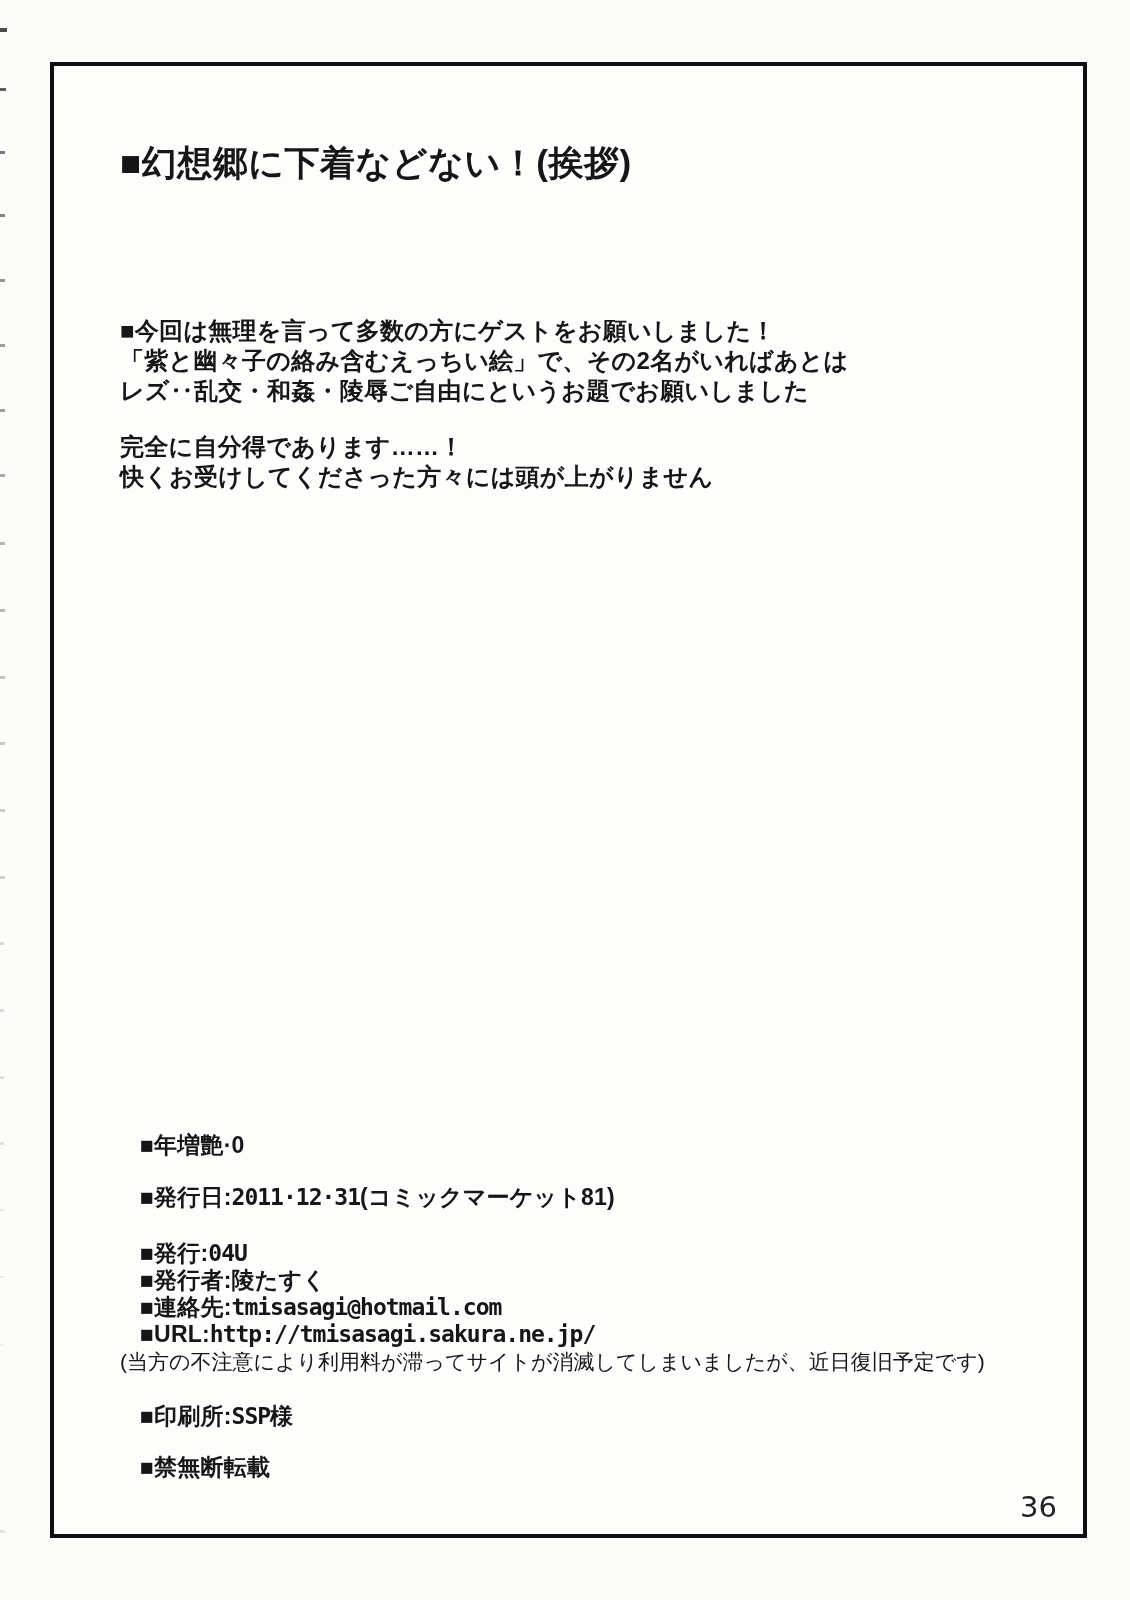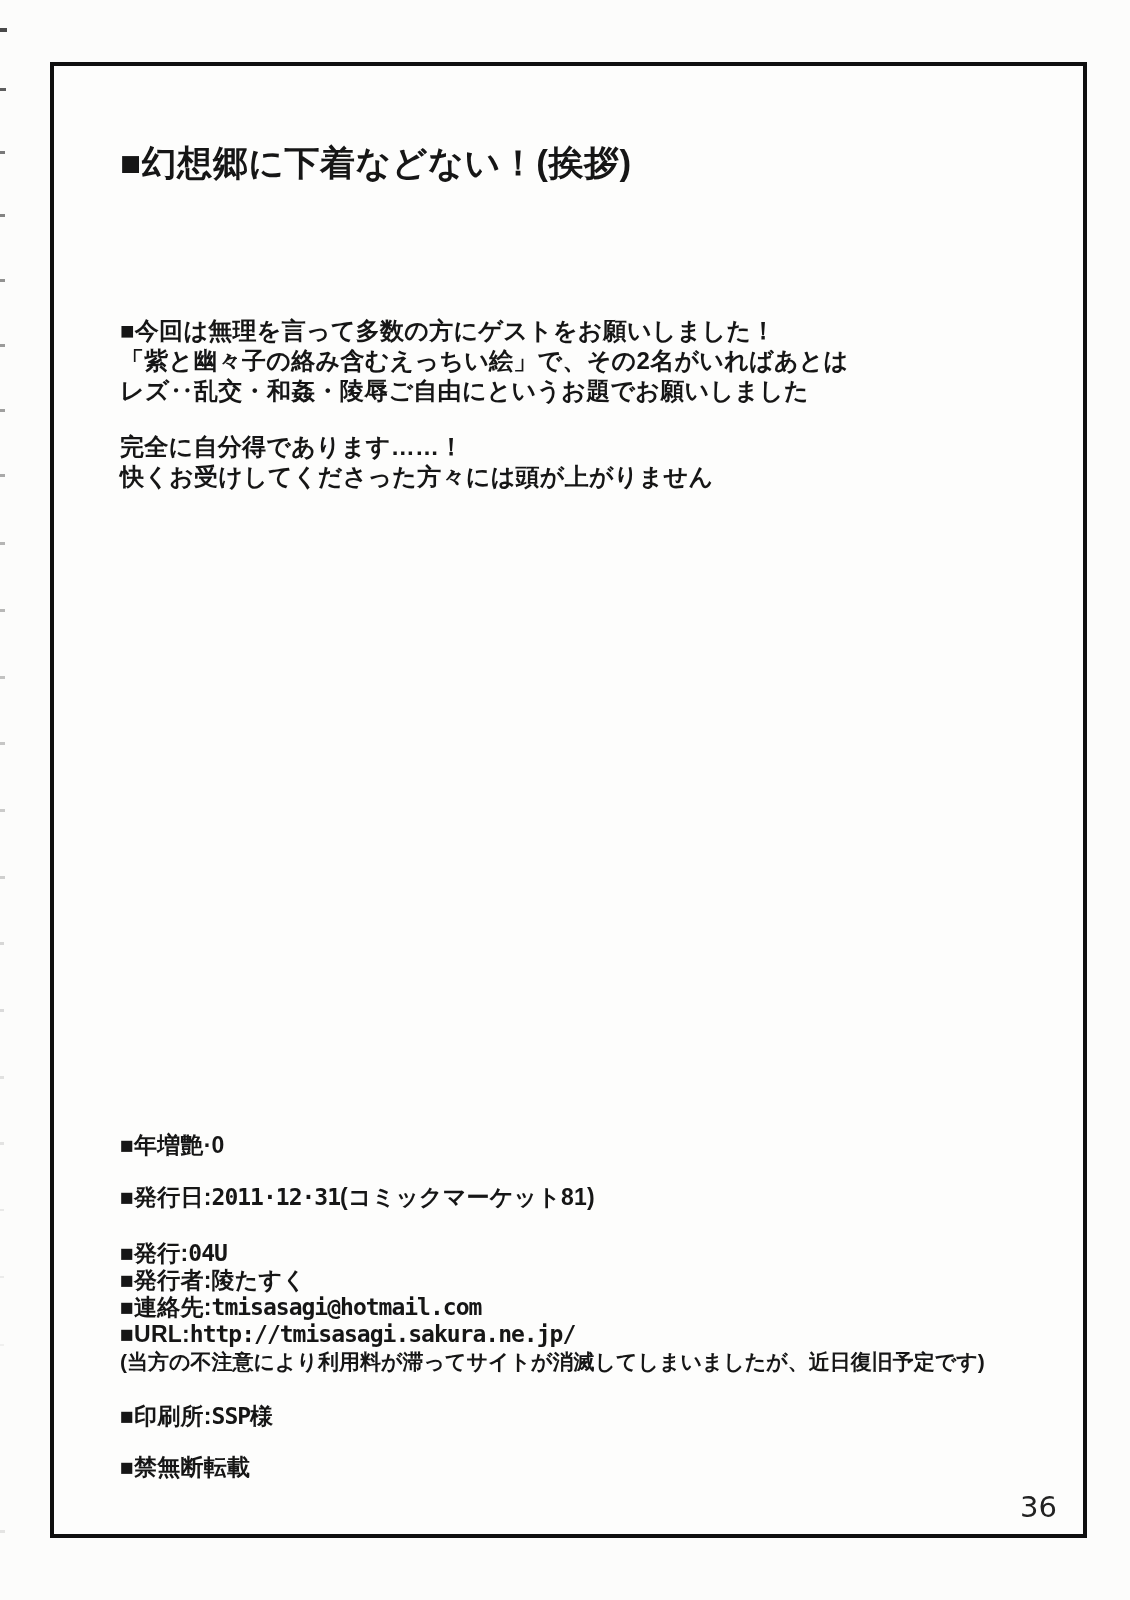--- a/index.html
+++ b/index.html
@@ -19,22 +19,22 @@
     box-sizing:border-box;
     background:#fdfdfc;
   }
   .blk{position:absolute;left:66px;white-space:nowrap;}
   .title{
     margin:0;
     font-size:35px;font-weight:700;
     letter-spacing:0.5px;
   }
   .line{font-size:24px;font-weight:700;line-height:30px;letter-spacing:0.3px;}
-  .col-line{font-size:23px;font-weight:700;line-height:27px;letter-spacing:0.2px;}
-  .note-line{font-size:21px;font-weight:700;line-height:27px;letter-spacing:0px;}
+  .col-line{font-size:23px;font-weight:700;line-height:27px;letter-spacing:0.2px;margin-left:20px;}
+  .note-line{font-size:21px;font-weight:400;line-height:27px;letter-spacing:0px;}
   .mono{
     font-family:"DejaVu Sans Mono",monospace;
     font-weight:700;
     letter-spacing:-1px;
   }
   .pageno{
     position:absolute;right:26px;top:1424px;
     font-size:29px;font-weight:400;
     font-family:"DejaVu Sans",sans-serif;
     color:#222;

